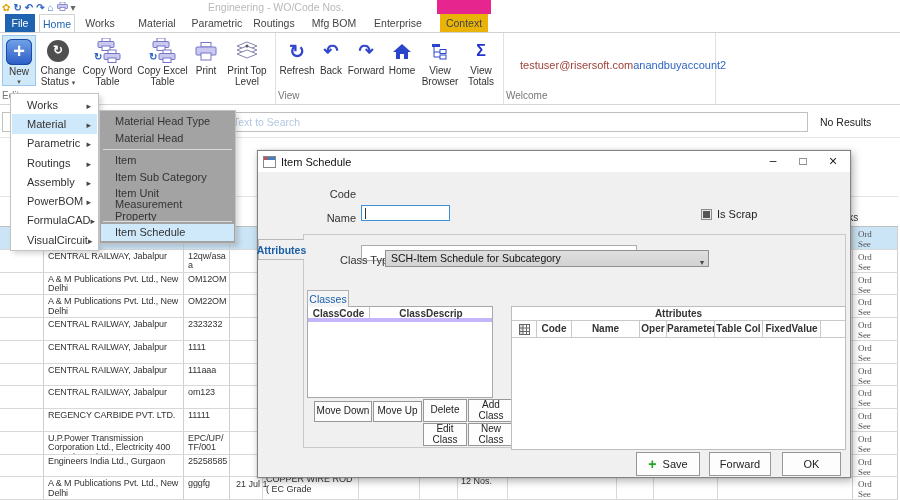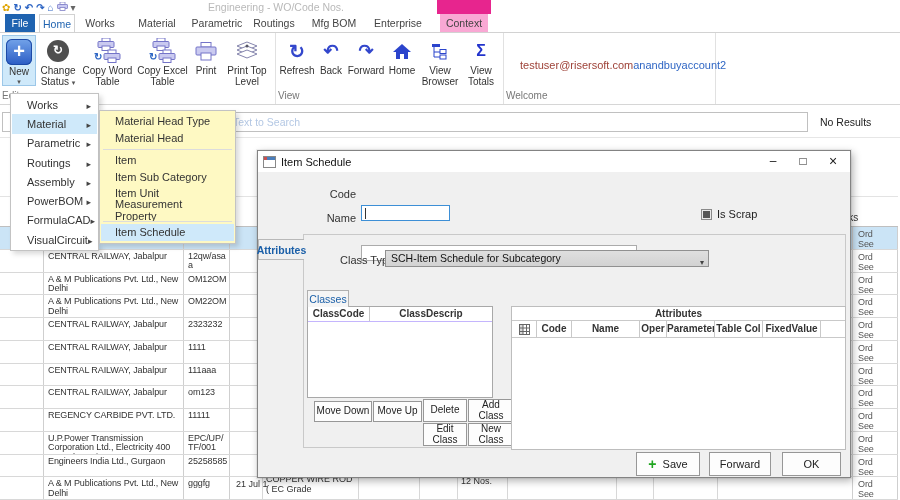--- a/index.html
+++ b/index.html
@@ -19,21 +19,21 @@
   
   .tabrow{position:absolute;top:14px;left:0;width:900px;height:19px;background:#fff;
           border-bottom:1px solid #d2d2d2;z-index:3;}
   .tab{position:absolute;top:0;height:18px;line-height:18px;text-align:center;font-size:10.5px;
        color:#444;white-space:nowrap;cursor:default;}
   .t0{left:5px;width:30px}.t1{left:39px;width:36px}.t2{left:80px;width:40px}
   .t3{left:134px;width:46px}.t4{left:190px;width:54px}.t5{left:251px;width:46px}
   .t6{left:308px;width:52px}.t7{left:371px;width:54px}.t8{left:440px;width:48px}
   .t-file{background:#1f63b0;color:#fff;}
   .t-sel{background:#fff;border:1px solid #d2d2d2;border-bottom:none;color:#1f63b0;z-index:2;}
-  .t-ctx{background:#f9a8d4;}
+  .t-ctx{background:#eab308;}
 
   
   .ribbon{position:absolute;top:33px;left:0;width:900px;height:72px;background:#fff;
           border-bottom:1px solid #d6d6d6;display:flex;z-index:3;}
   .rgroup{position:relative;display:flex;flex-direction:column;border-right:1px solid #e1e1e1;
           padding:2px 3px 0 2px;}
   .rbtns{display:flex;align-items:flex-start;}
   .rgl{margin-top:auto;text-align:left;color:#777;font-size:10px;height:14px;line-height:12px;}
   .rbtn{display:flex;flex-direction:column;align-items:center;padding-top:1px;cursor:default;}
   .ric{height:30px;display:flex;align-items:center;justify-content:center;position:relative;}
@@ -66,40 +66,40 @@
                 border-bottom:1px solid #bfbfbf;position:relative;}
   .hfrag{position:absolute;left:845px;bottom:3px;font-size:10px;color:#333;}
   .brow{display:flex;height:22.75px;border-bottom:1px solid #d8d8d8;font-size:9px;
         line-height:9.5px;color:#333;letter-spacing:-0.1px;}
   .c-ind{width:44px;border-right:1px solid #cfcfcf;display:flex;align-items:center;justify-content:center;}
   .ind{font-size:8px;color:#222;}
   .c-name{width:140px;padding:2px 2px 0 4px;border-right:1px solid #cfcfcf;overflow:hidden;}
   .c-code{width:46px;padding:2px 1px 0 4px;border-right:1px solid #cfcfcf;overflow:hidden;word-break:break-all;}
   .c-fill{flex:1;}
   .c-rem{width:46px;border-left:1px solid #cfcfcf;border-right:1px solid #cfcfcf;
-         padding:2px 0 0 5px;font-size:9px;line-height:10px;color:#555;white-space:pre-line;}
+         padding:2px 0 0 5px;font-size:9px;line-height:10px;color:#555;white-space:pre-line;font-family:Liberation Serif, serif;}
   .brow.selected .c-ind,.brow.selected .c-name,.brow.selected .c-code,
   .brow.selected .c-fill,.brow.selected .c-rem{background:#cbe4f6;}
 
   
   .bstrip{position:absolute;left:233px;top:473px;width:620px;height:27px;z-index:2;
           pointer-events:none;font-size:9px;line-height:9.5px;color:#333;}
   .bs-l{position:absolute;top:0;bottom:0;border-left:1px solid #d8d8d8;}
   .bs-date{position:absolute;left:3px;top:7px;}
   .bs-desc{position:absolute;left:33px;top:2px;width:90px;}
   .bs-qty{position:absolute;left:228px;top:4px;}
 
   
   .menu{position:absolute;left:10px;top:93px;width:89px;background:#fff;border:1px solid #c3c3c3;
         box-shadow:3px 3px 5px rgba(0,0,0,.15);z-index:40;padding:1px;}
   .menu-item{height:19.3px;display:flex;align-items:center;justify-content:space-between;
              padding:0 6px 0 15px;font-size:11px;color:#333;cursor:default;}
   .menu-item.hl{background:#cfe9fa;}
   .sub-arrow::after{content:"\25B8";font-size:9px;color:#444;}
-  .submenu{position:absolute;left:99px;top:110px;width:137px;background:#fef9c3;border:1px solid #c3c3c3;
+  .submenu{position:absolute;left:99px;top:110px;width:137px;background:#a3a3a3;border:1px solid #c3c3c3;
            box-shadow:3px 3px 5px rgba(0,0,0,.15);z-index:41;padding:2px 1px;}
   .submenu-item{height:16.5px;display:flex;align-items:center;padding:0 8px 0 14px;
                 font-size:11px;color:#333;cursor:default;}
   .submenu-item.hl{background:#cfe9fa;}
   .submenu-item.sep{height:6px;padding:0;position:relative;}
   .submenu-item.sep::after{content:"";position:absolute;left:2px;right:2px;top:3px;
                            border-top:1px solid #dcdcdc;}
 
   
   #dlg{position:absolute;left:257px;top:150px;width:594px;height:328px;background:#f0f0f0;
@@ -123,21 +123,21 @@
         border-right:none;z-index:2;display:flex;align-items:center;justify-content:center;
         color:#1a5fa8;font-weight:bold;font-size:10.5px;}
   .ct-label{left:82px;top:103px;font-size:11px;color:#333;}
   .combo{left:127px;top:99px;width:324px;height:17px;background:linear-gradient(#dfdfdf,#d2d2d2);
          border:1px solid #909090;font-size:10.5px;color:#111;line-height:15px;padding-left:5px;}
   .combo::after{content:"\25BE";position:absolute;right:4px;top:4px;font-size:8px;color:#444;}
   .htab{left:49px;top:139px;width:42px;height:17px;background:#f5f5f5;border:1px solid #b0b0b0;
         border-bottom:none;z-index:2;display:flex;align-items:center;justify-content:center;
         color:#1a5fa8;font-size:10.5px;}
   .cgrid{left:49px;top:155px;width:186px;height:92px;background:#fff;border:1px solid #a8a8a8;}
-  .cgrid-h{display:flex;height:15px;border-bottom:1px solid #c4b5fd;}
+  .cgrid-h{display:flex;height:15px;border-bottom:4px solid #c4b5fd;}
   .gh{font-weight:bold;font-size:10px;color:#333;text-align:center;line-height:14px;
       border-right:1px solid #c4c4c4;}
   .btn{background:#fdfdfd;border:1px solid #979797;color:#222;font-size:10px;line-height:10.5px;
        display:flex;align-items:center;justify-content:center;text-align:center;cursor:default;}
   .apanel{left:253px;top:155px;width:335px;height:144px;background:#fff;border:1px solid #bdbdbd;}
   .apanel-title{height:14px;border-bottom:1px solid #c9c9c9;text-align:center;font-weight:bold;
                 font-size:10px;color:#333;line-height:13px;}
   .apanel-h{display:flex;height:17px;border-bottom:1px solid #c9c9c9;}
   .ah{border-right:1px solid #c9c9c9;font-weight:bold;font-size:10px;color:#333;text-align:center;
       line-height:16px;overflow:hidden;}

